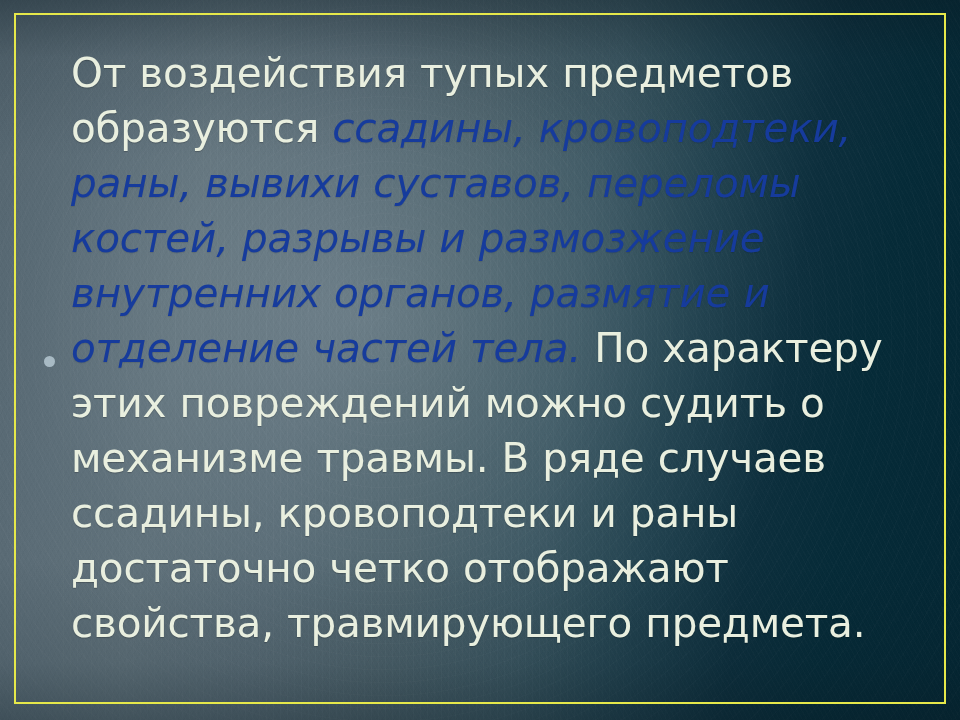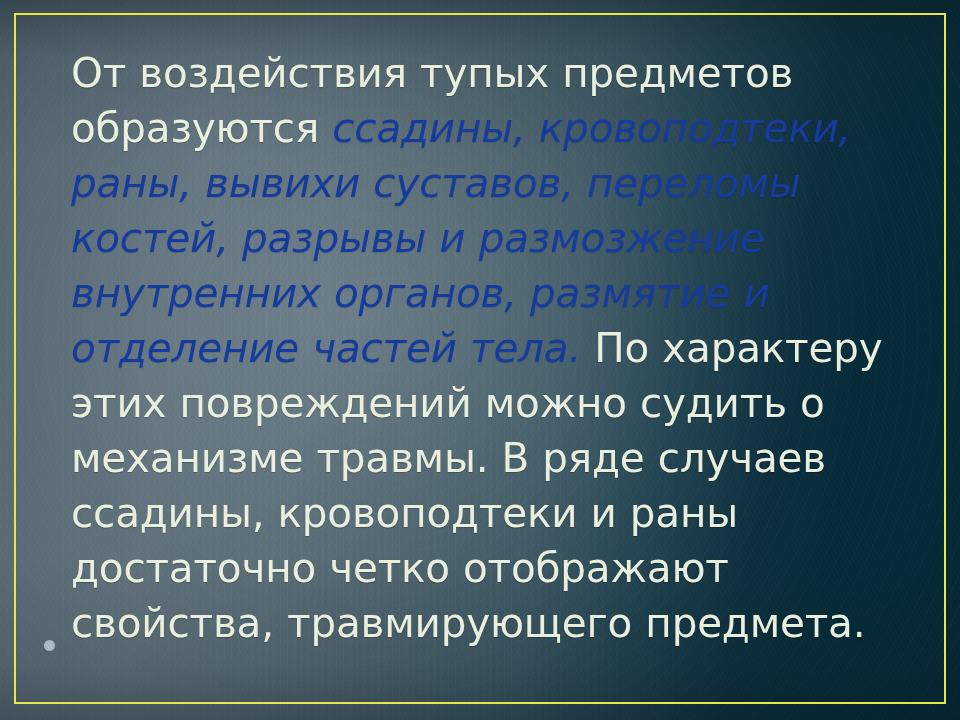--- a/index.html
+++ b/index.html
@@ -115,21 +115,21 @@
   
   .content {
     position: absolute;
     left: 36px;
     top: 46px;
     right: 34px;
     bottom: 60px;
   }
   .bullet-row {
     display: flex;
-    align-items: flex-end;
+    align-items: center;
   }
   .bullet-dot {
     flex: 0 0 auto;
     width: 11px;
     height: 11px;
     border-radius: 50%;
     background: #a8bac4;
     margin-top: 26px;
     margin-right: 16px;
     margin-left: 8px;

